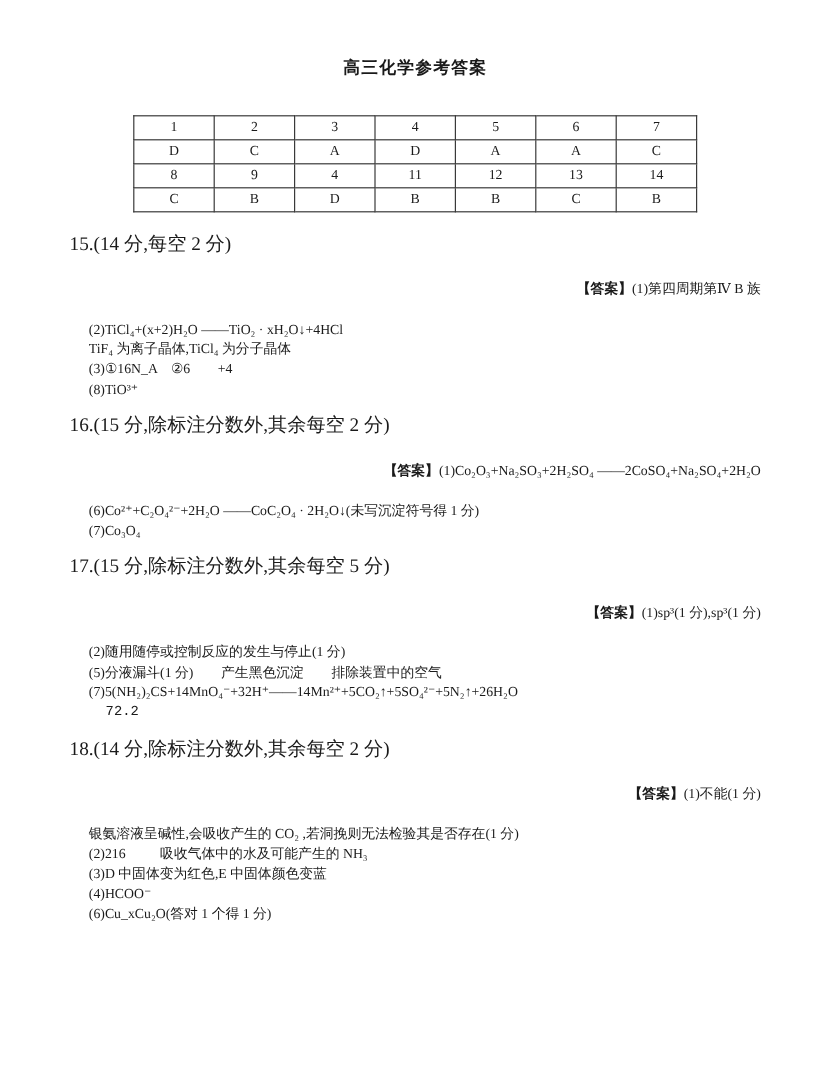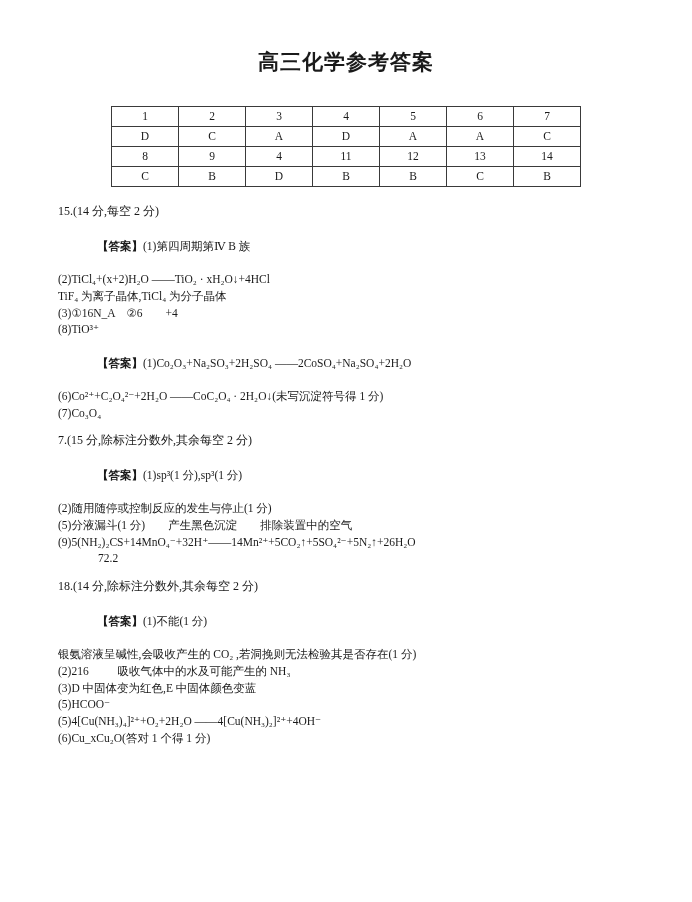--- a/index.html
+++ b/index.html
@@ -17,21 +17,21 @@
   }
   .page {
     width: 692px;
     height: 902px;
     position: relative;
     box-sizing: border-box;
     padding: 0 58px;
   }
   .doc-title {
     text-align: center;
-    font-size: 21px;
+    font-size: 14px;
     font-weight: bold;
     letter-spacing: 1px;
     margin-top: 48px;
     margin-bottom: 0;
     font-family: "DejaVu Serif", "Liberation Serif", serif;
   }
   .answer-table-wrap {
     margin-top: 30px;
     display: flex;
     justify-content: center;
@@ -49,37 +49,39 @@
     vertical-align: middle;
     padding: 0;
     line-height: 19px;
   }
   .body-block {
     margin-top: 16px;
     font-size: 12px;
     line-height: 1.0;
   }
   .q-head {
-    font-size: 12px;
+    font-size: 16px;
     margin-top: 11px;
     margin-bottom: 2px;
     line-height: 1.35;
   }
   .ans-line {
     font-size: 11.5px;
     line-height: 1.45;
+    margin-left: 16px;
     white-space: pre-wrap;
   }
   .ans-line.first {
     margin-left: 16px;
+    text-align: right;
   }
   .ans-label {
     font-weight: bold;
   }
-  .indent2 { margin-left: 40px; }
+  .indent2 { margin-left: 30px; font-family: Liberation Mono, monospace; }
 </style>
 </head>
 <body>
 
 <div class="page">
 
   <div class="doc-title">高三化学参考答案</div>
 
   <div class="answer-table-wrap">
     <table class="answers">
@@ -131,45 +133,45 @@
       <div class="ans-line first">
         <span class="ans-label">【答案】</span><span>(1)第四周期第Ⅳ B 族</span>
       </div>
       <div class="ans-line">(2)TiCl₄+(x+2)H₂O ——TiO₂ · xH₂O↓+4HCl</div>
       <div class="ans-line">TiF₄ 为离子晶体,TiCl₄ 为分子晶体</div>
       <div class="ans-line">(3)①16N_A    ②6        +4</div>
       <div class="ans-line">(8)TiO³⁺</div>
     </div>
 
     <div>
+      <div class="q-head">16.(15 分,除标注分数外,其余每空 2 分)</div>
       <div class="ans-line first">
         <span class="ans-label">【答案】</span><span>(1)Co₂O₃+Na₂SO₃+2H₂SO₄ ——2CoSO₄+Na₂SO₄+2H₂O</span>
       </div>
       <div class="ans-line">(6)Co²⁺+C₂O₄²⁻+2H₂O ——CoC₂O₄ · 2H₂O↓(未写沉淀符号得 1 分)</div>
       <div class="ans-line">(7)Co₃O₄</div>
     </div>
 
     <div>
-      <div class="q-head">7.(15 分,除标注分数外,其余每空 2 分)</div>
+      <div class="q-head">17.(15 分,除标注分数外,其余每空 5 分)</div>
       <div class="ans-line first">
         <span class="ans-label">【答案】</span><span>(1)sp³(1 分),sp³(1 分)</span>
       </div>
       <div class="ans-line">(2)随用随停或控制反应的发生与停止(1 分)</div>
       <div class="ans-line">(5)分液漏斗(1 分)        产生黑色沉淀        排除装置中的空气</div>
-      <div class="ans-line">(9)5(NH₂)₂CS+14MnO₄⁻+32H⁺——14Mn²⁺+5CO₂↑+5SO₄²⁻+5N₂↑+26H₂O</div>
+      <div class="ans-line">(7)5(NH₂)₂CS+14MnO₄⁻+32H⁺——14Mn²⁺+5CO₂↑+5SO₄²⁻+5N₂↑+26H₂O</div>
       <div class="ans-line indent2">72.2</div>
     </div>
 
     <div>
       <div class="q-head">18.(14 分,除标注分数外,其余每空 2 分)</div>
       <div class="ans-line first">
         <span class="ans-label">【答案】</span><span>(1)不能(1 分)</span>
       </div>
       <div class="ans-line">银氨溶液呈碱性,会吸收产生的 CO₂ ,若洞挽则无法检验其是否存在(1 分)</div>
       <div class="ans-line">(2)216          吸收气体中的水及可能产生的 NH₃</div>
       <div class="ans-line">(3)D 中固体变为红色,E 中固体颜色变蓝</div>
-      <div class="ans-line">(5)HCOO⁻</div>
-      <div class="ans-line">(5)4[Cu(NH₃)₄]²⁺+O₂+2H₂O ——4[Cu(NH₃)₂]²⁺+4OH⁻</div>
+      <div class="ans-line">(4)HCOO⁻</div>
       <div class="ans-line">(6)Cu_xCu₂O(答对 1 个得 1 分)</div>
     </div>
 
   </div>
 </div>
 
 </body></html>

